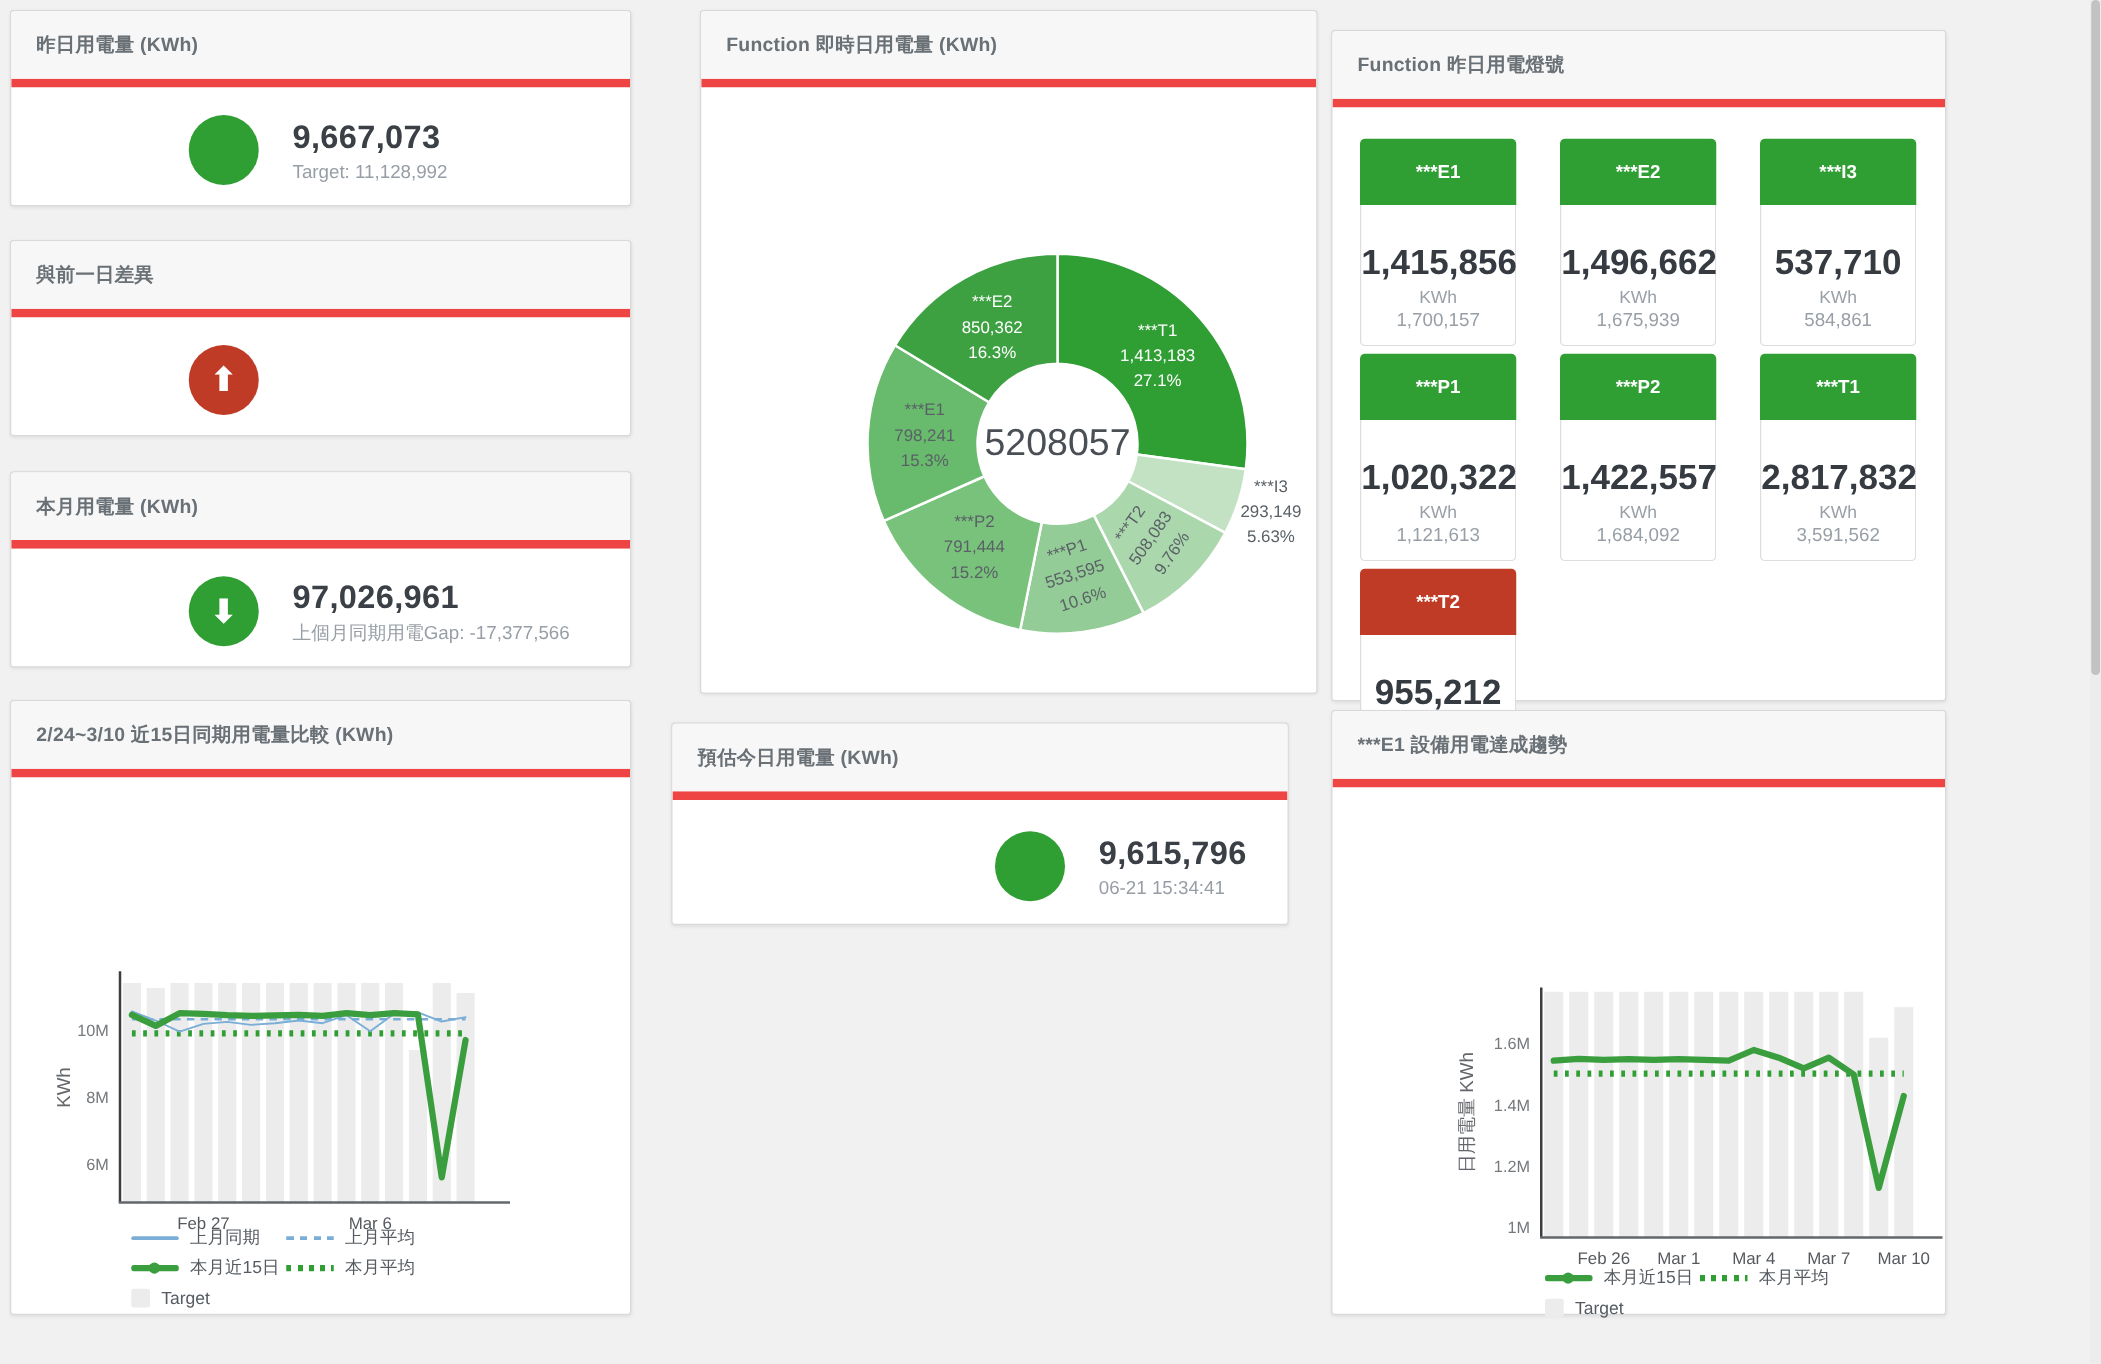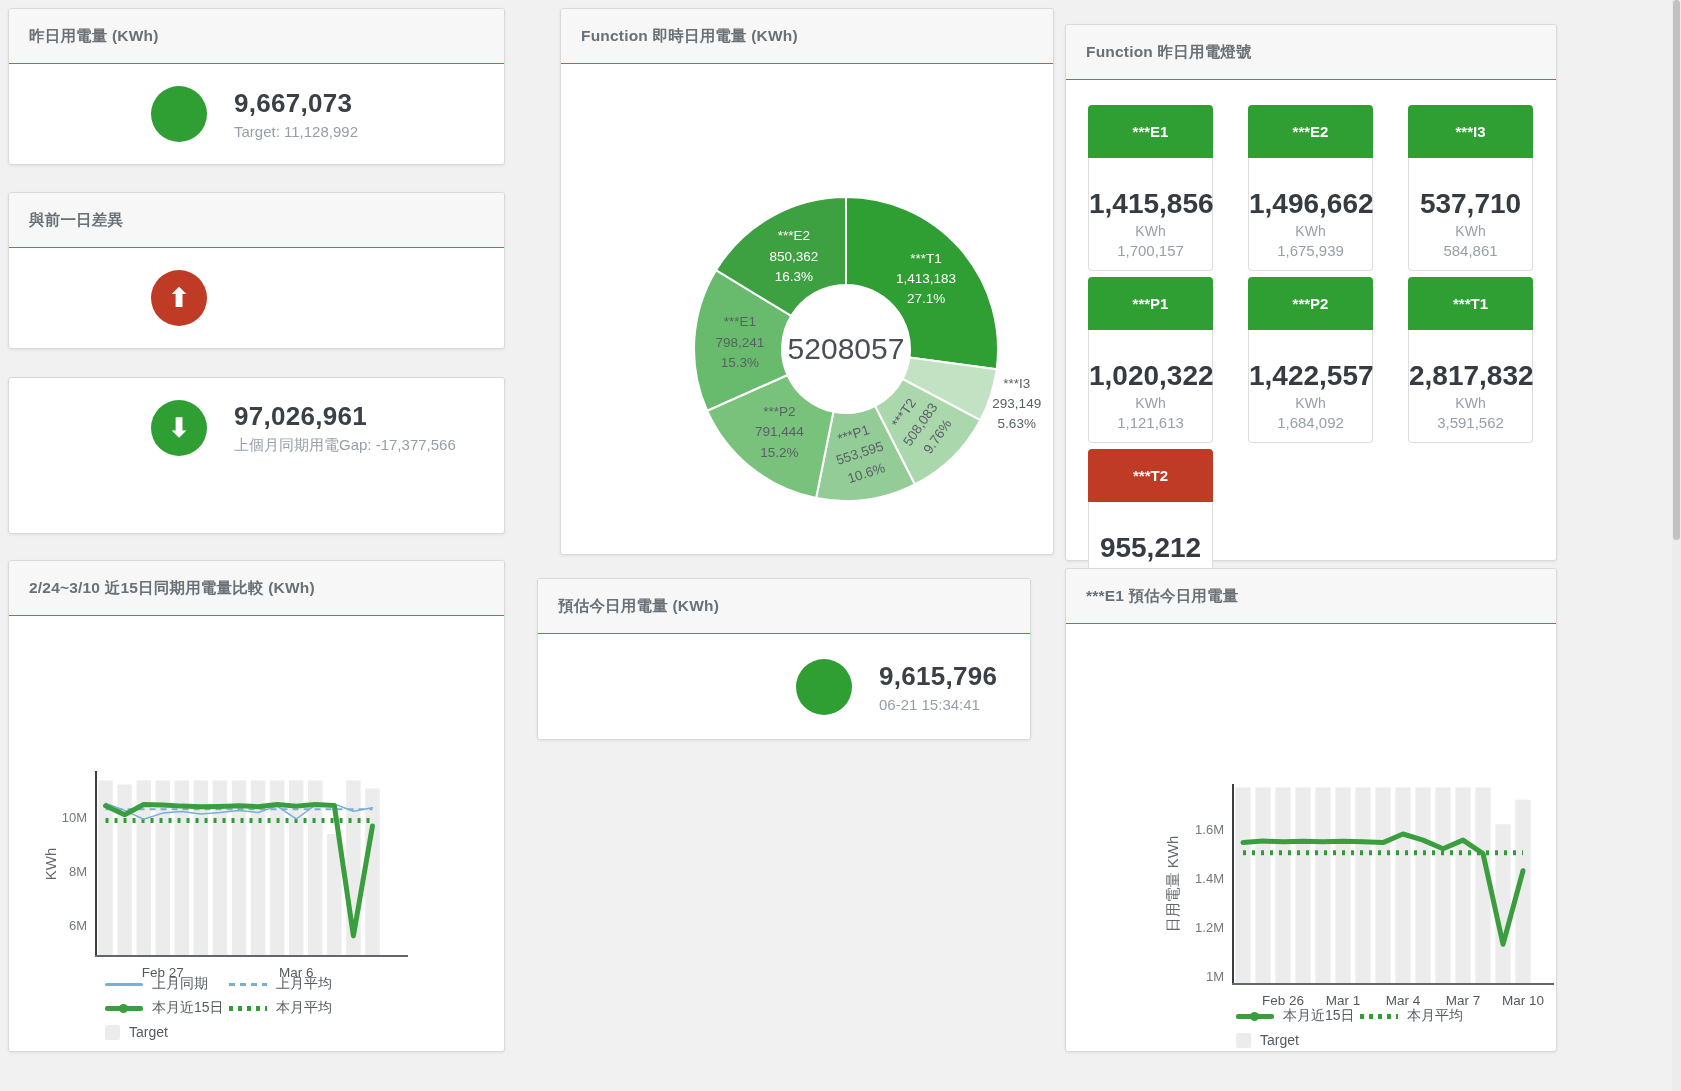--- a/index.html
+++ b/index.html
@@ -1,18 +1,18 @@
 <!DOCTYPE html>
 <html><head>
 <meta charset="utf-8">
 <style>
   html,body{margin:0;padding:0;background:#f1f1f2;font-family:"Liberation Sans","DejaVu Sans",sans-serif;}
   .stage{position:relative;width:1681px;height:1091px;overflow:hidden;background:#f1f1f2;}
   .panel{position:absolute;background:#fff;border:1px solid #d9d9d9;border-radius:3px;box-shadow:0 1px 3px rgba(0,0,0,.07);}
-  .panel-header{height:54px;background:#f7f7f7;border-bottom:1px solid #ef4444;border-radius:3px 3px 0 0;display:flex;align-items:center;padding:0 20px;color:#697076;font-weight:700;font-size:15.5px;letter-spacing:.2px;}
+  .panel-header{height:54px;background:#f7f7f7;border-bottom:7px solid #ef4444;border-radius:3px 3px 0 0;display:flex;align-items:center;padding:0 20px;color:#697076;font-weight:700;font-size:15.5px;letter-spacing:.2px;}
   .panel-body{position:relative;height:calc(100% - 55px);}
   
   .stat-row{display:flex;align-items:center;height:100%;}
   .pl-142{padding-left:142px;}
   .pl-258{padding-left:258px;}
   .stat-circle{width:56px;height:56px;border-radius:50%;display:flex;align-items:center;justify-content:center;color:#fff;font-size:27px;font-weight:700;flex:none;}
   .stat-text{margin-left:27px;}
   .stat-value{font-size:26px;font-weight:700;color:#3b4046;letter-spacing:.3px;}
   .stat-sub{font-size:15px;color:#989ea6;margin-top:4px;}
   
@@ -67,20 +67,21 @@
     <div class="panel-body">
       <div class="stat-row pl-142">
         <div class="stat-circle" style="background: rgb(191, 59, 38);">
           <span>⬆</span>
         </div>
       </div>
     </div>
   </div>
 
   <div class="panel" style="left:8px;top:377px;width:495px;height:155px;">
+    <div class="panel-header">本月用電量 (KWh)</div>
     <div class="panel-body">
       <div class="stat-row pl-142">
         <div class="stat-circle" style="background: rgb(47, 158, 51);">
           <span>⬇</span>
         </div>
         <div class="stat-text">
           <div class="stat-value">97,026,961</div>
           <div class="stat-sub">上個月同期用電Gap: -17,377,566</div>
         </div>
       </div>
@@ -274,21 +275,21 @@
               <div class="tile-value">955,212</div>
               <div class="tile-unit">KWh</div>
               <div class="tile-target">762,358</div>
             </div>
           </div>
         </div>
     </div>
   </div>
 
   <div class="panel" style="left:1065px;top:568px;width:490px;height:482px;">
-    <div class="panel-header">***E1 預估今日用電量</div>
+    <div class="panel-header">***E1 設備用電達成趨勢</div>
     <div class="panel-body">
       <svg id="chart-trend-svg" class="chart-svg" width="488" height="426">
           <rect x="169.4" y="163.4313725490196" width="15.2" height="196.5686274509804" fill="#ececec"></rect>
           <rect x="189.4" y="163.4313725490196" width="15.2" height="196.5686274509804" fill="#ececec"></rect>
           <rect x="209.4" y="163.4313725490196" width="15.2" height="196.5686274509804" fill="#ececec"></rect>
           <rect x="229.4" y="163.4313725490196" width="15.2" height="196.5686274509804" fill="#ececec"></rect>
           <rect x="249.4" y="163.4313725490196" width="15.2" height="196.5686274509804" fill="#ececec"></rect>
           <rect x="269.4" y="163.4313725490196" width="15.2" height="196.5686274509804" fill="#ececec"></rect>
           <rect x="289.4" y="163.4313725490196" width="15.2" height="196.5686274509804" fill="#ececec"></rect>
           <rect x="309.4" y="163.4313725490196" width="15.2" height="196.5686274509804" fill="#ececec"></rect>

